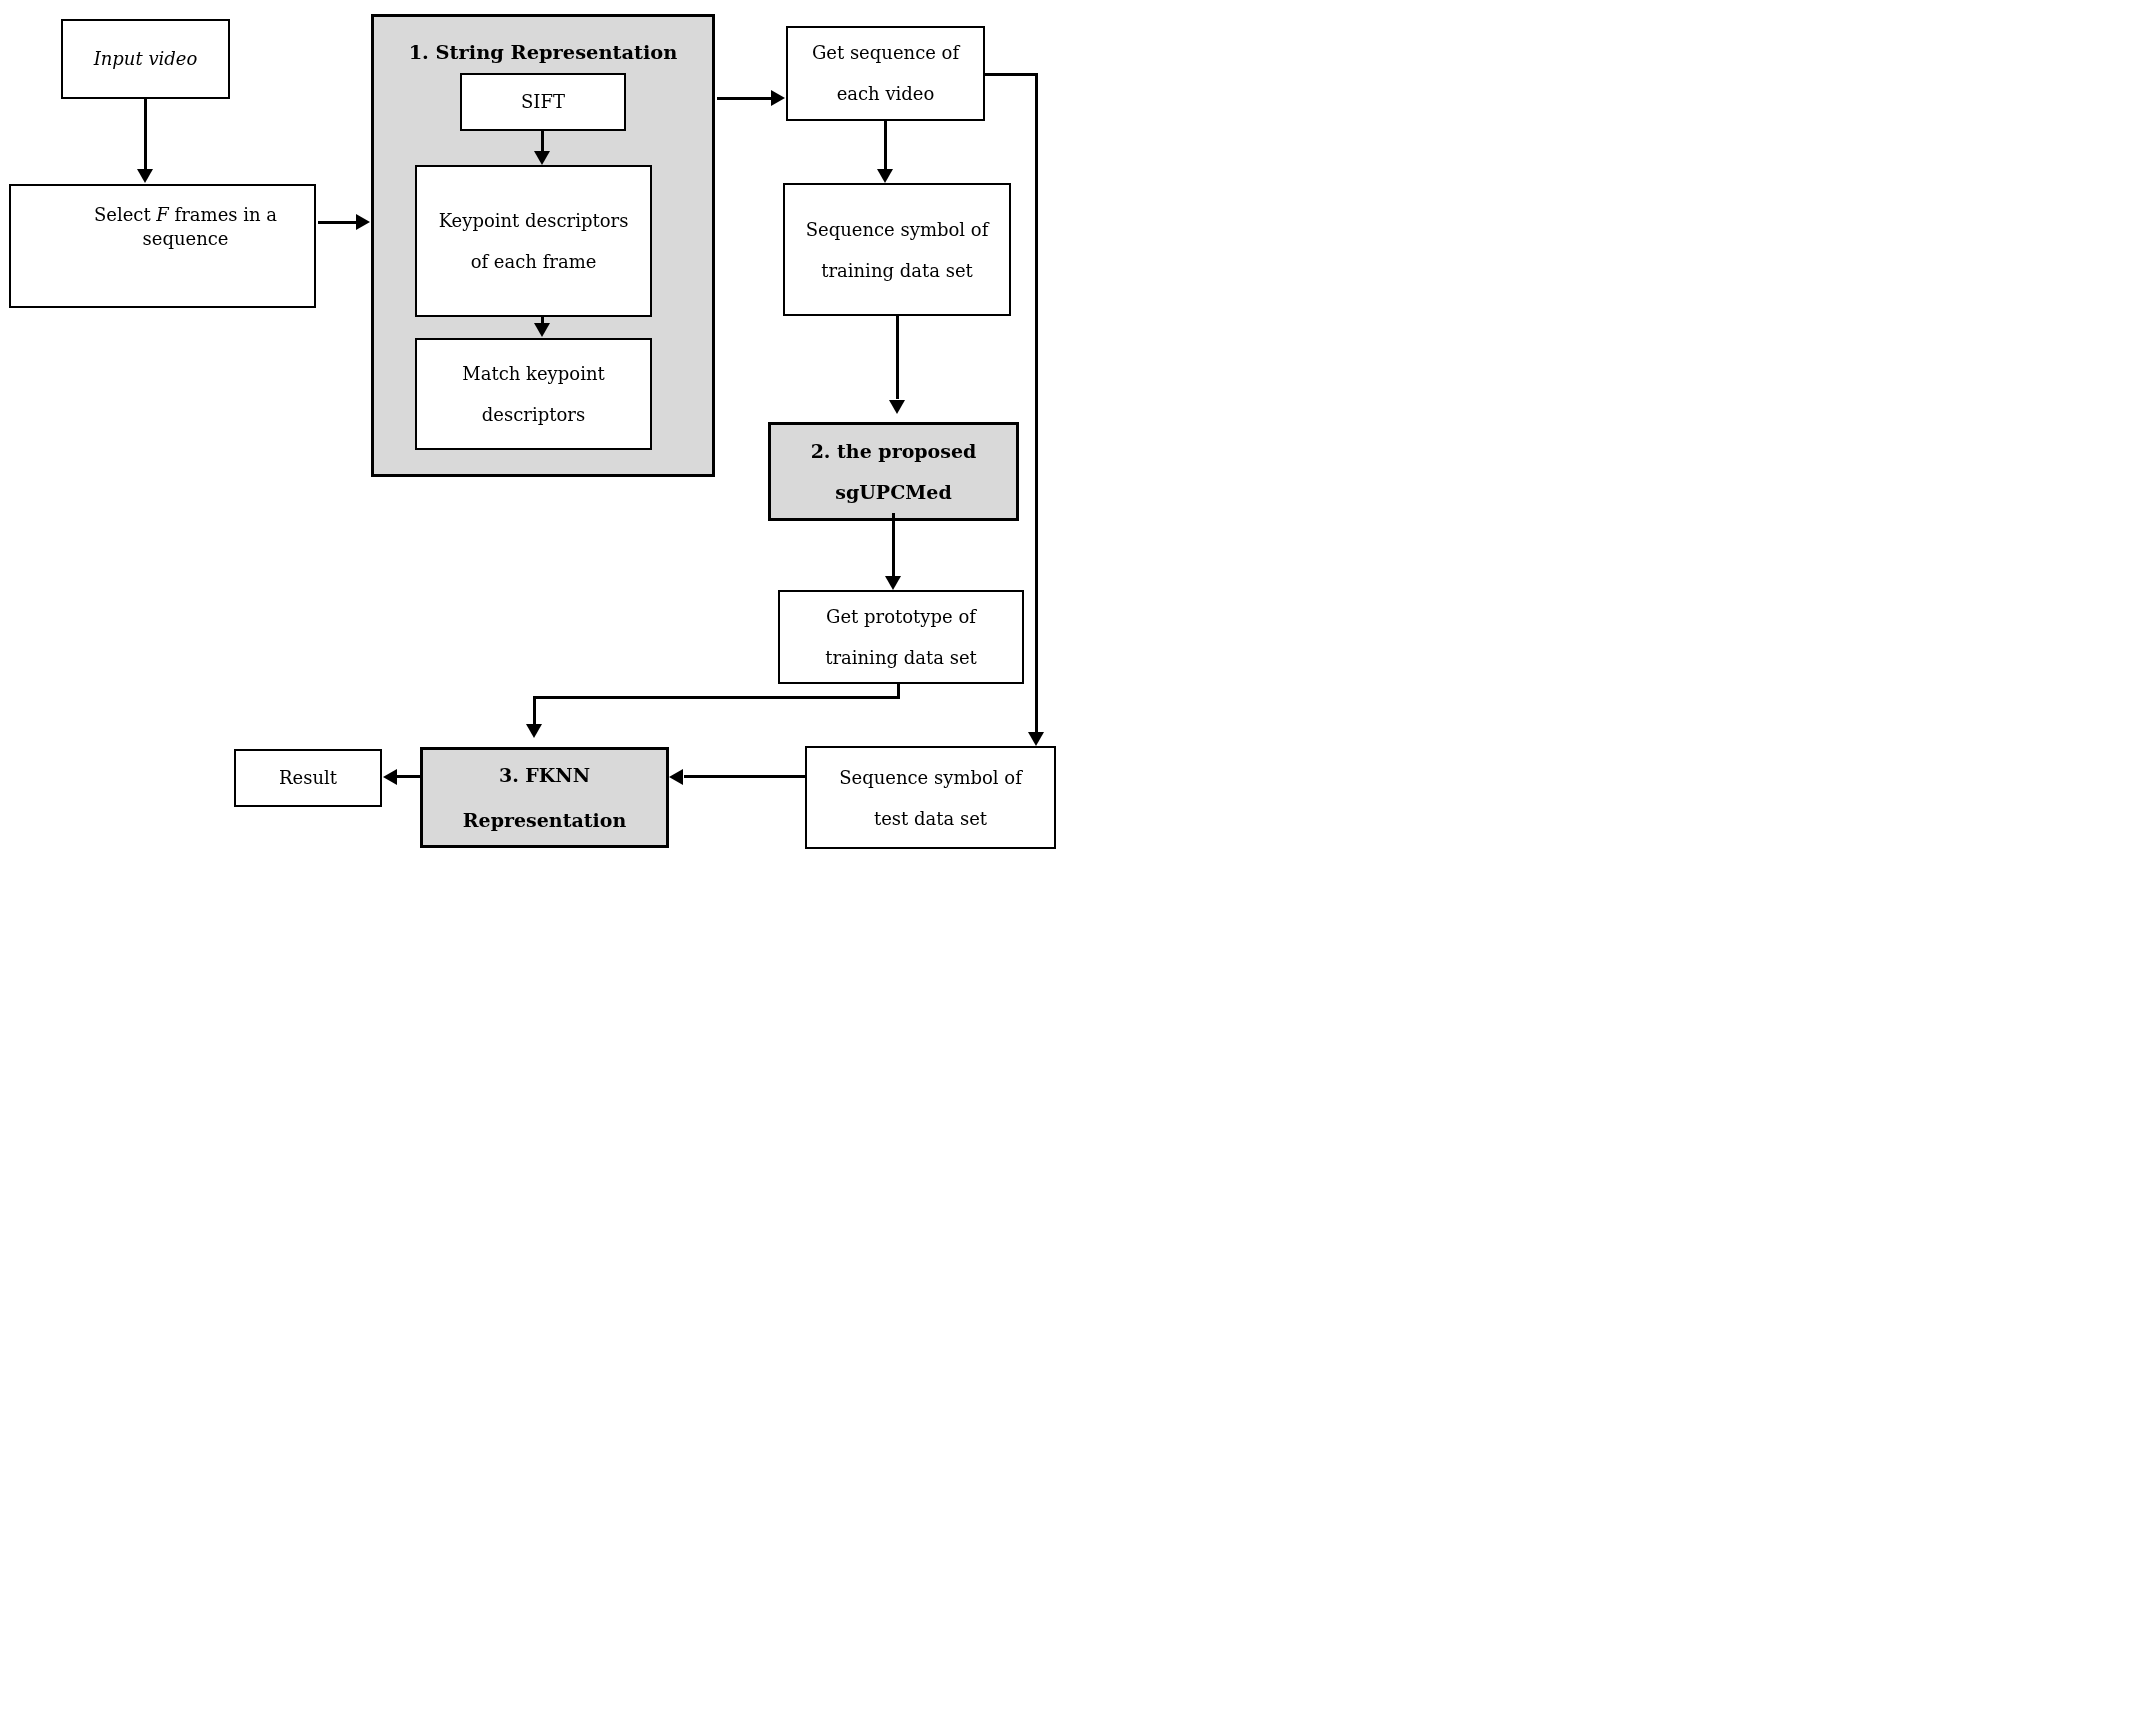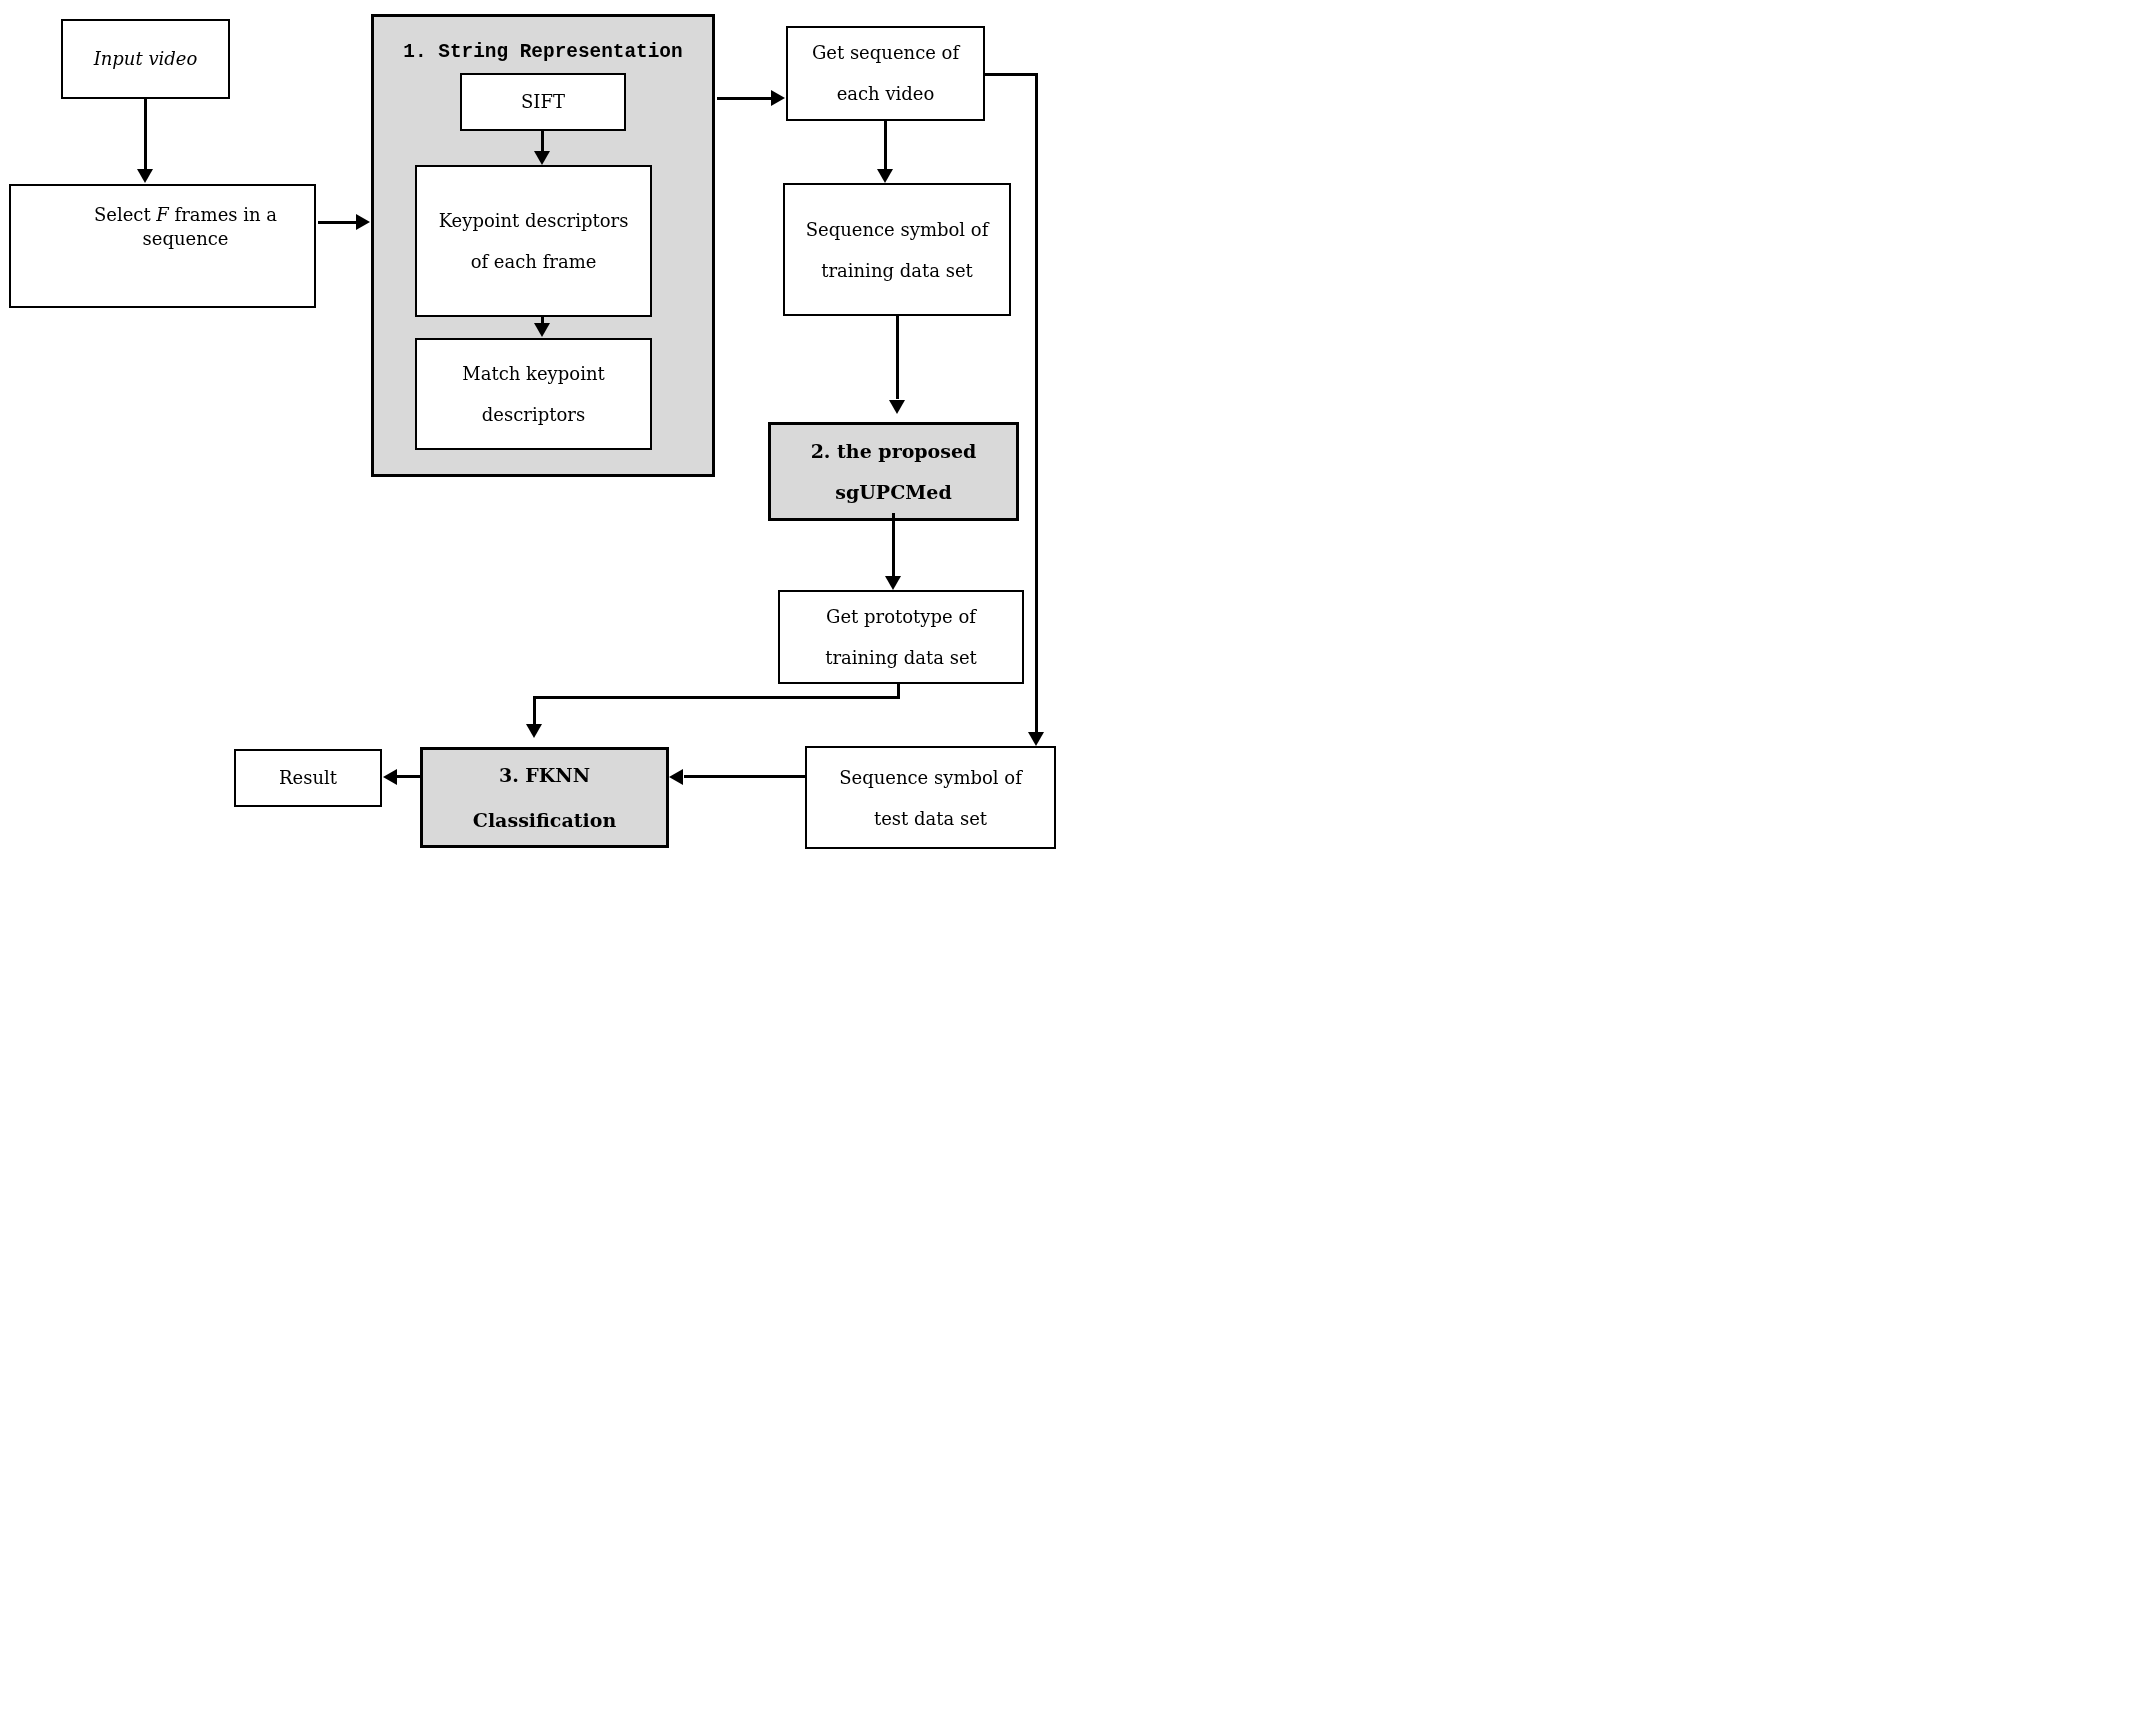--- a/index.html
+++ b/index.html
@@ -37,21 +37,20 @@
     box-sizing: border-box;
     border: 3px solid #000000;
     background: #d9d9d9;
   }
   .panel-title {
     position: absolute;
     text-align: center;
     font-weight: bold;
     font-size: 19.4px;
     line-height: 25.5px;
-    font-family: Liberation Mono, monospace;
   }
   .shaft {
     position: absolute;
     background: #000000;
   }
   .ah { position: absolute; width: 0; height: 0; }
   .ah-down  { border-left: 8.5px solid transparent; border-right: 8.5px solid transparent; border-top: 14.6px solid #000000; }
   .ah-right { border-top: 8.5px solid transparent; border-bottom: 8.5px solid transparent; border-left: 14.6px solid #000000; }
   .ah-left  { border-top: 8.5px solid transparent; border-bottom: 8.5px solid transparent; border-right: 14.6px solid #000000; }
   .toppad {
@@ -106,21 +105,21 @@
     <span>sgUPCMed</span>
   </div>
 
   <div class="node twoline" style="left:778px; top:590px; width:246px; height:94px;">
     <span>Get prototype of</span>
     <span>training data set</span>
   </div>
 
   <div class="node twoline gray bold" style="left:420px; top:739px; width:249px; height:101px; line-height:45px;">
     <span>3. FKNN</span>
-    <span>Classification</span>
+    <span>Representation</span>
   </div>
 
   <div class="node" style="left:234px; top:749px; width:148px; height:58px;">
     <span>Result</span>
   </div>
 
   <div class="node twoline" style="left:805px; top:746px; width:251px; height:103px;">
     <span>Sequence symbol of</span>
     <span>test data set</span>
   </div>

